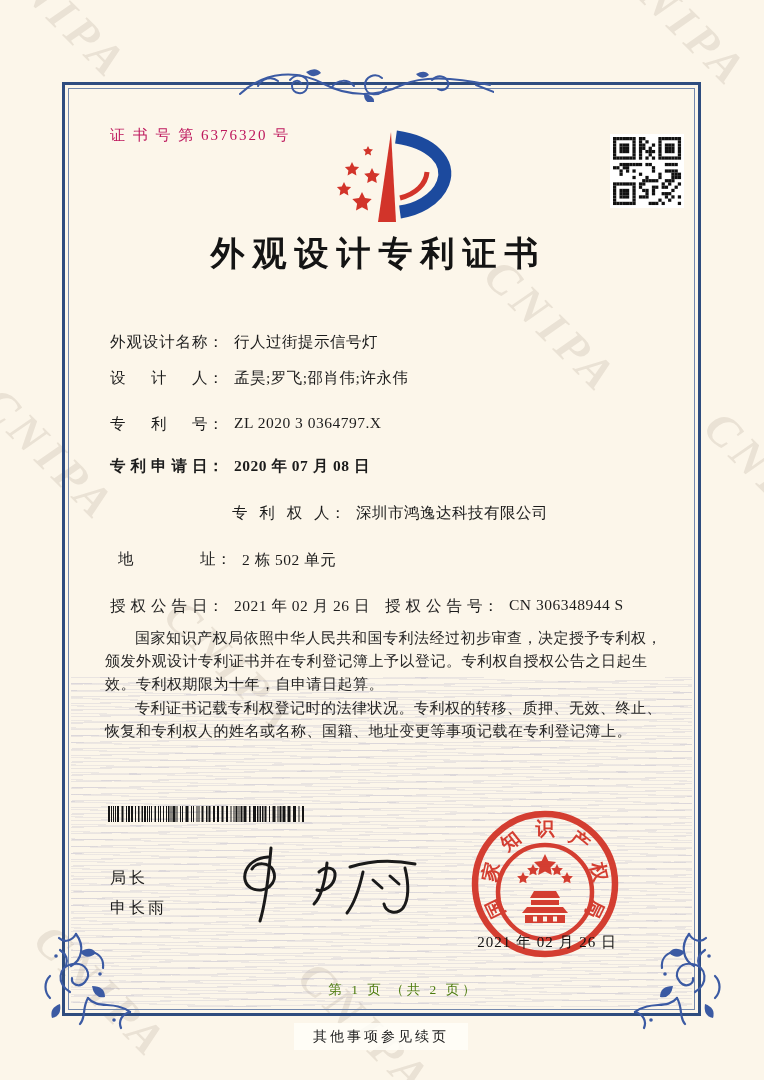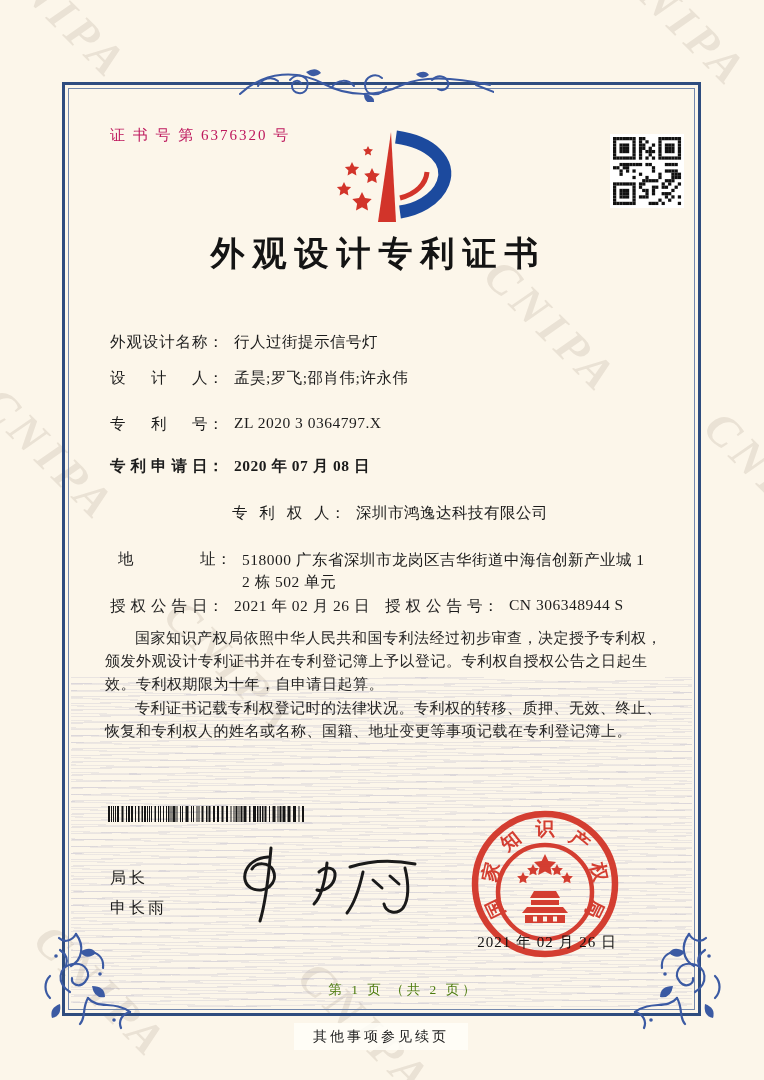--- a/index.html
+++ b/index.html
@@ -391,21 +391,20 @@
   </div>
   <div class="row" style="top:503px;justify-content:center;">
     <span class="lbl">专利权人</span>
       <span class="colon">：</span>
     <span class="val">深圳市鸿逸达科技有限公司</span>
   </div>
   <div class="row" style="top:549px;margin-left:8px;">
     <span class="lbl">地址</span>
       <span class="colon">：</span>
     <span class="val addr-lines">
-      <span>518000 广东省深圳市龙岗区吉华街道中海信创新产业城 1</span>
       <span>2 栋 502 单元</span>
     </span>
   </div>
   <div class="row" style="top:596px;">
     <span class="lbl">授权公告日</span>
       <span class="colon">：</span>
     <span class="val">2021 年 02 月 26 日</span>
     <span class="pair2">
       <span class="lbl">授权公告号</span>
         <span class="colon">：</span>

